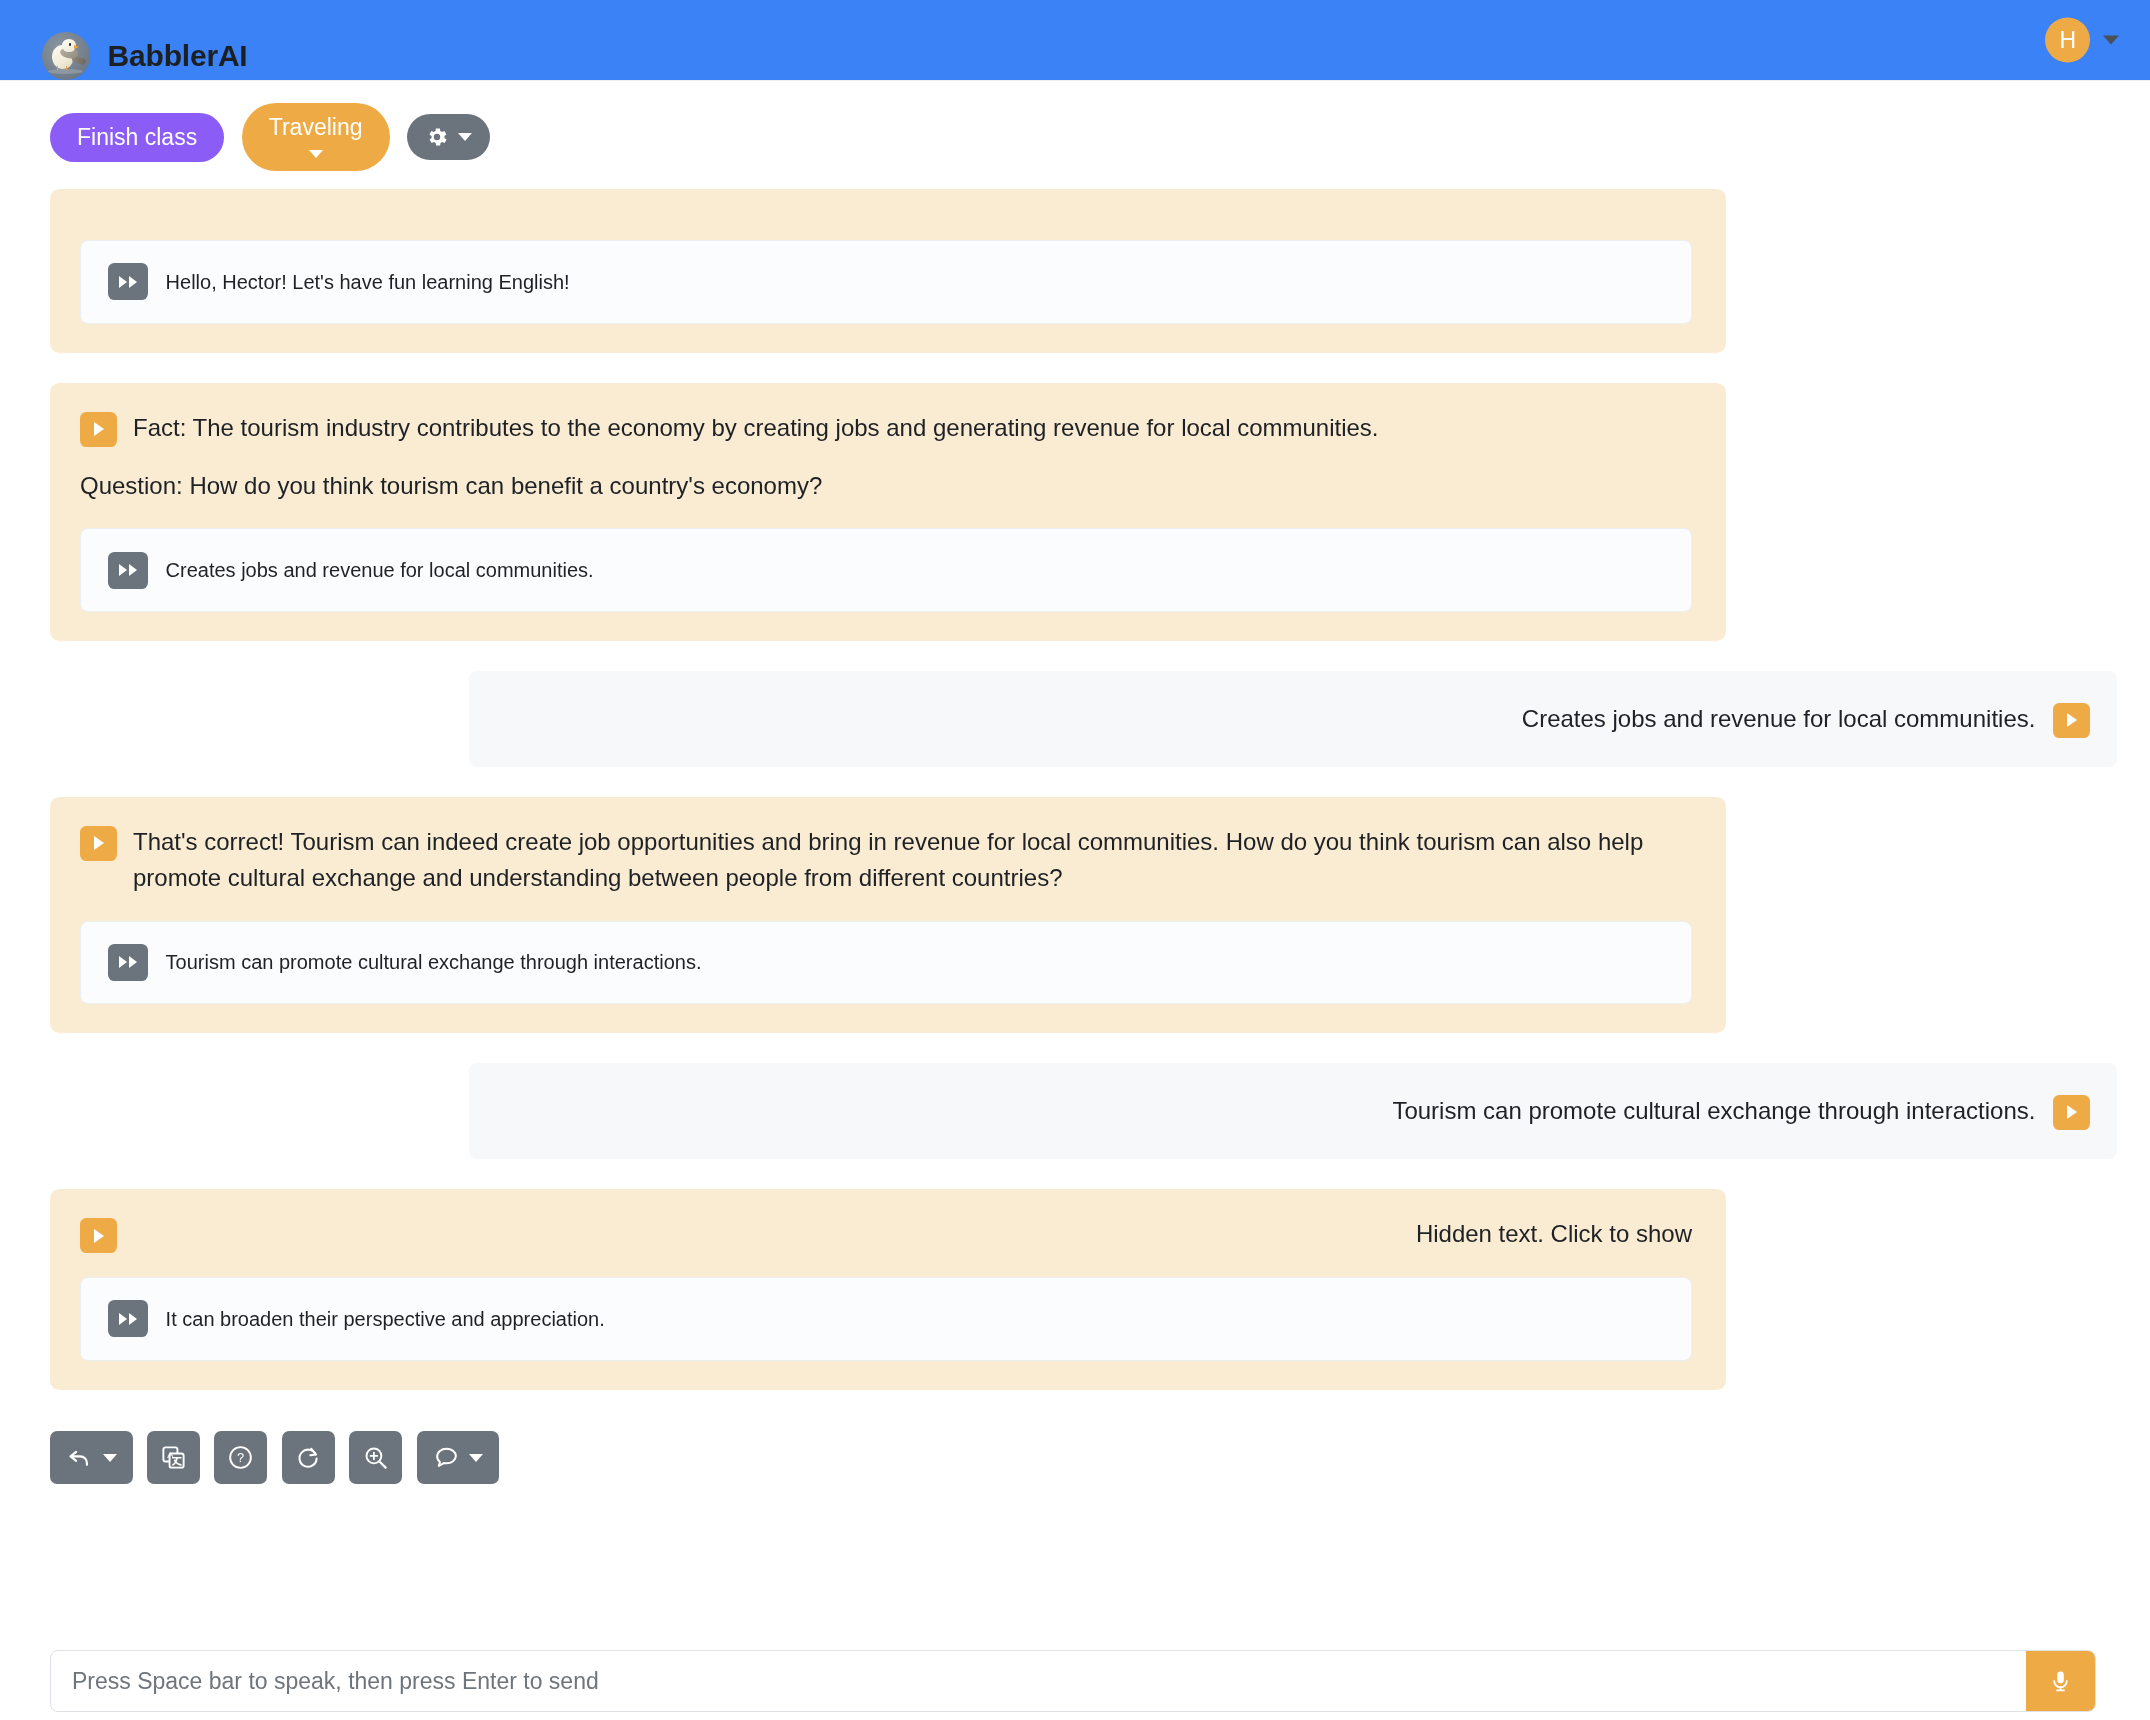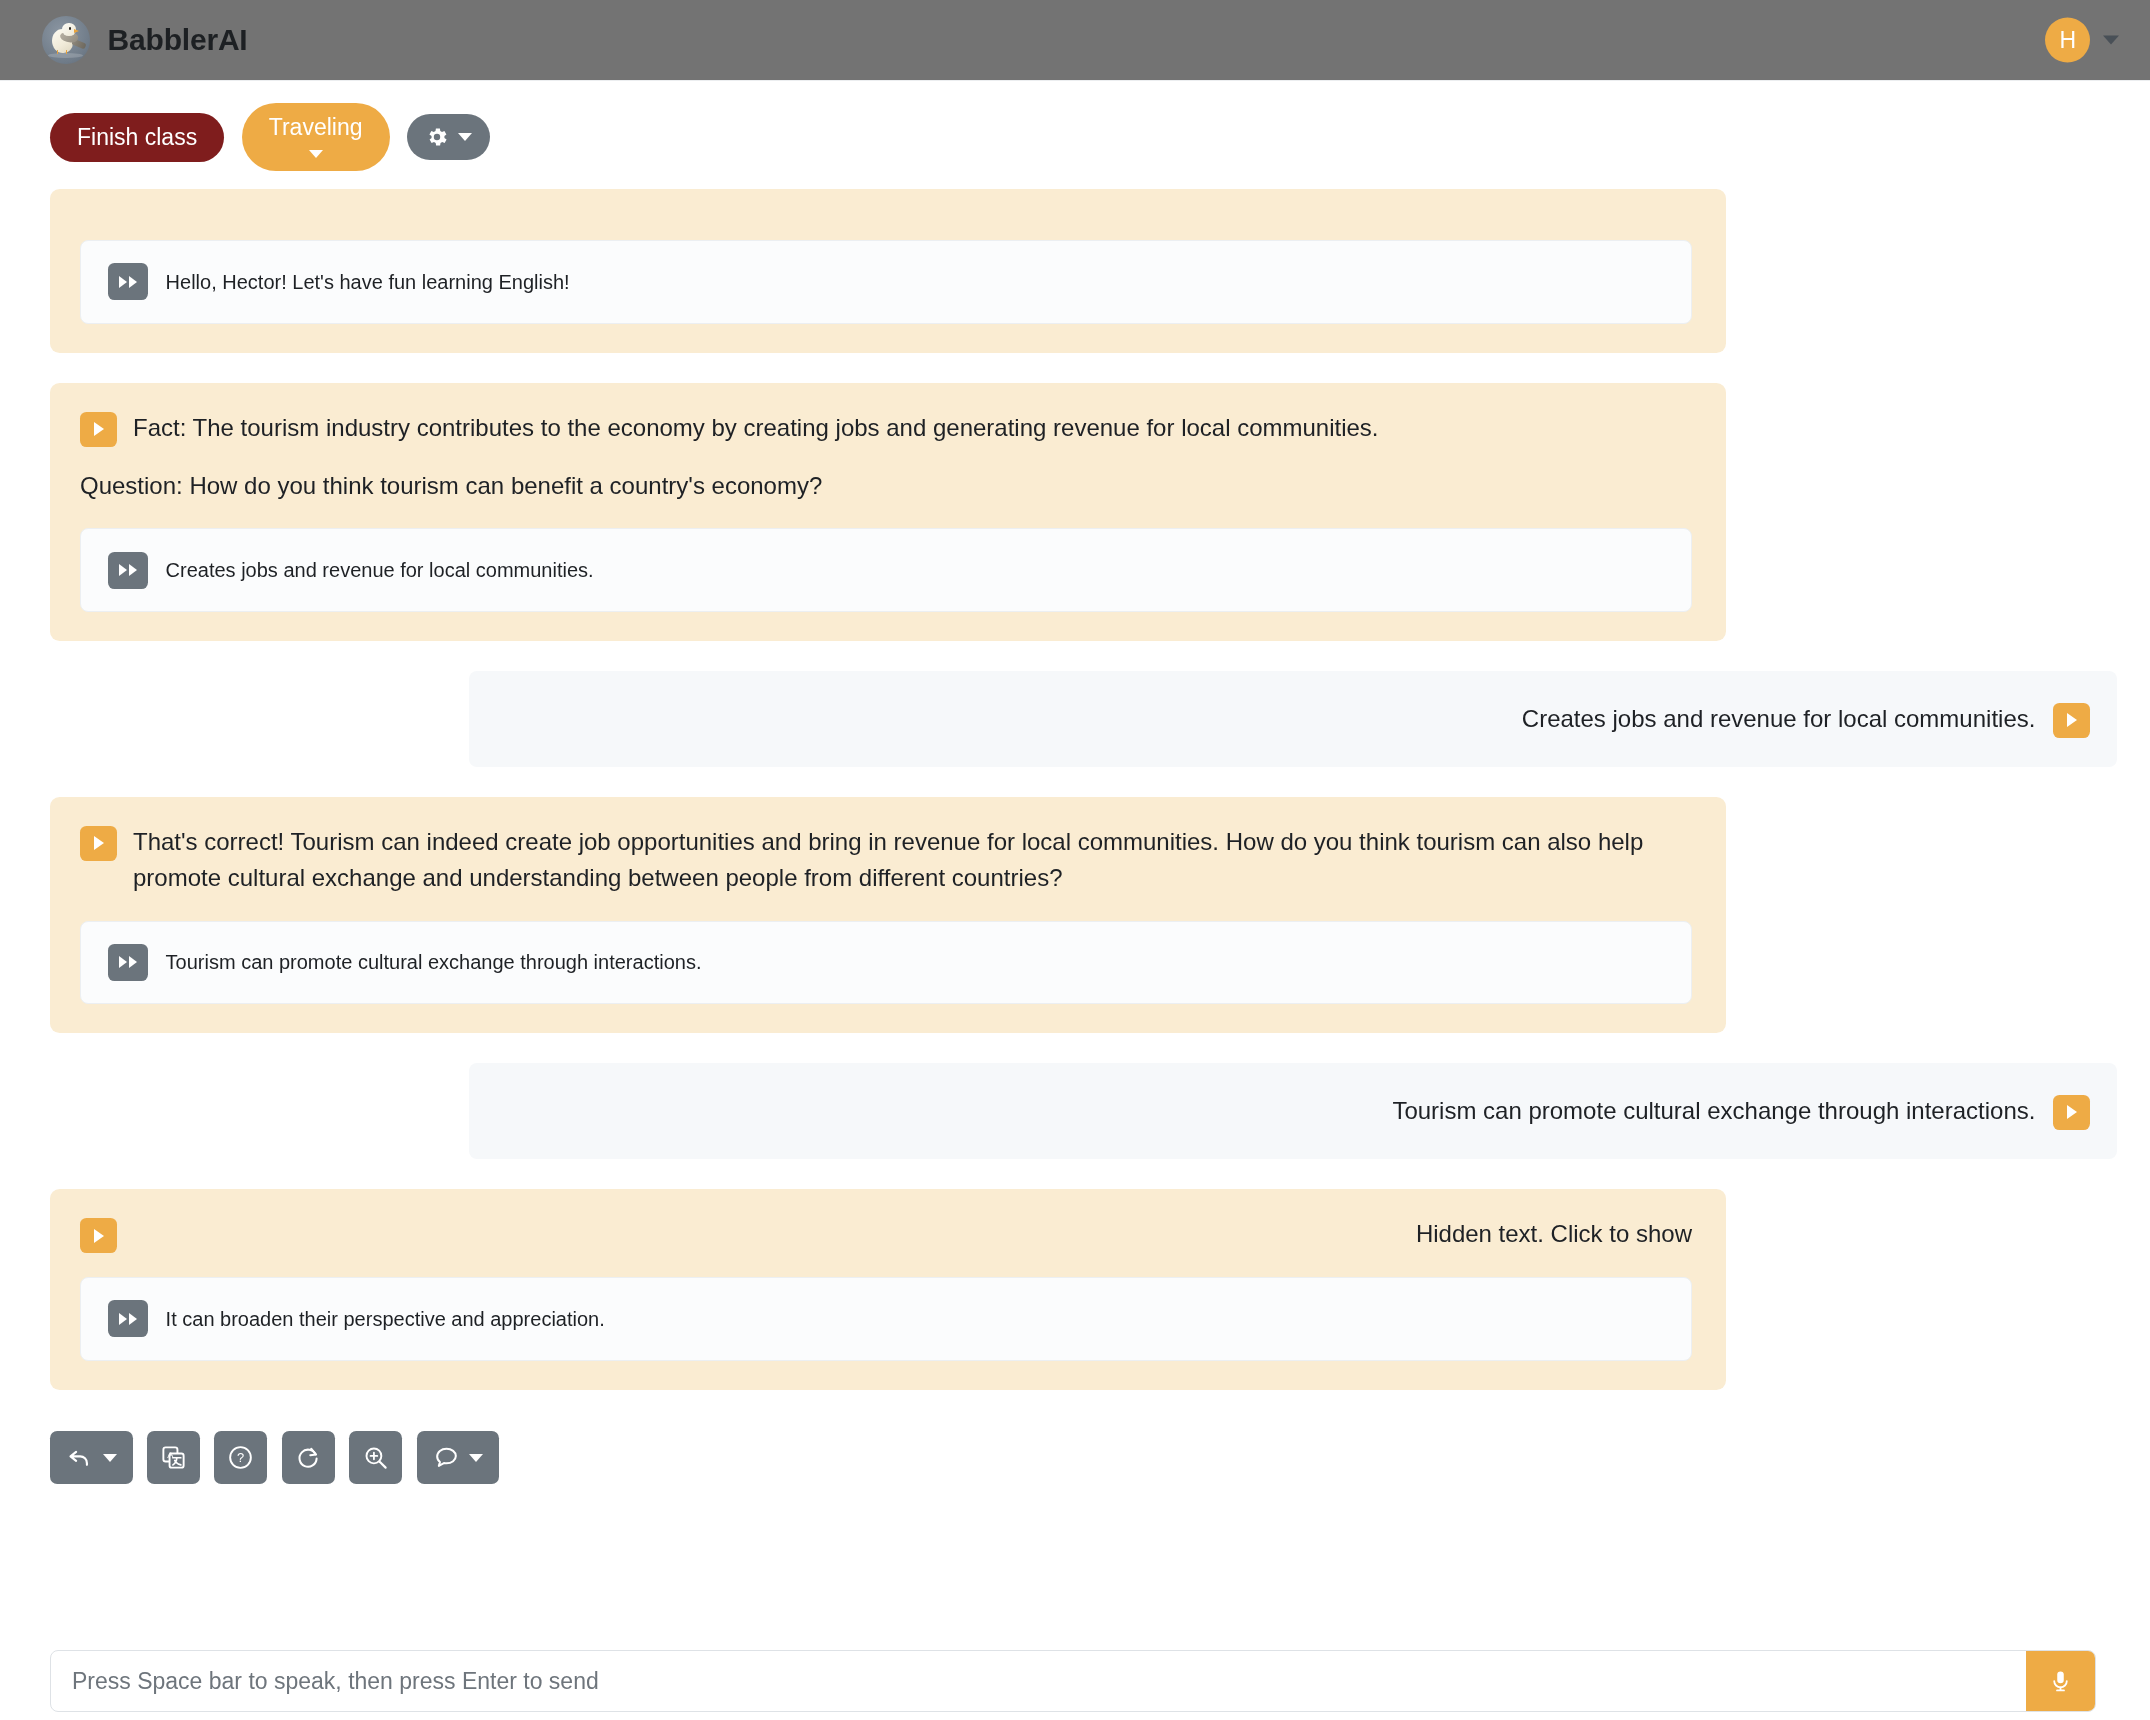--- a/index.html
+++ b/index.html
@@ -8,23 +8,23 @@
     width: 2151px;
     height: 1720px;
     background: #ffffff;
     font-family: "Liberation Sans", sans-serif;
     overflow: hidden;
   }
 
   
   .app-header {
     height: 81px;
-    background: #737373;
+    background: #3b82f6;
     display: flex;
-    align-items: center;
+    align-items: flex-end;
     padding: 0 37px 0 42px;
     position: relative;
     border-bottom: 0.8px solid #eceef0;
   }
   .brand { display: flex; align-items: center; gap: 17.6px; }
   .brand-logo {
     width: 48px; height: 48px; border-radius: 50%;
     background: radial-gradient(circle at 40% 35%, #8c97a3 0%, #6f7b88 70%, #5d6874 100%);
     position: relative; overflow: hidden; flex: none;
   }
@@ -95,21 +95,21 @@
     background: #ffffff;
   }
   .pill-btn {
     border: none; border-radius: 799px;
     font-family: "Liberation Sans", sans-serif;
     font-size: 23px; color: #ffffff;
     padding: 12.8px 27px; cursor: pointer;
     display: flex; align-items: center; gap: 11.2px;
     line-height: 1;
   }
-  .pill-btn.gray   { background: #7f1d1d; }
+  .pill-btn.gray   { background: #8b5cf6; }
   .pill-btn.orange { background: #eeab45; flex-direction: column; }
   .caret-light {
     width: 0; height: 0;
     border-left: 7.2px solid transparent; border-right: 7.2px solid transparent;
     border-top: 8px solid #ffffff;
   }
   .gear-btn {
     background: #6b747c; border: none; border-radius: 24px;
     padding: 11.2px 17.6px; cursor: pointer;
     display: flex; align-items: center; gap: 9.6px;

